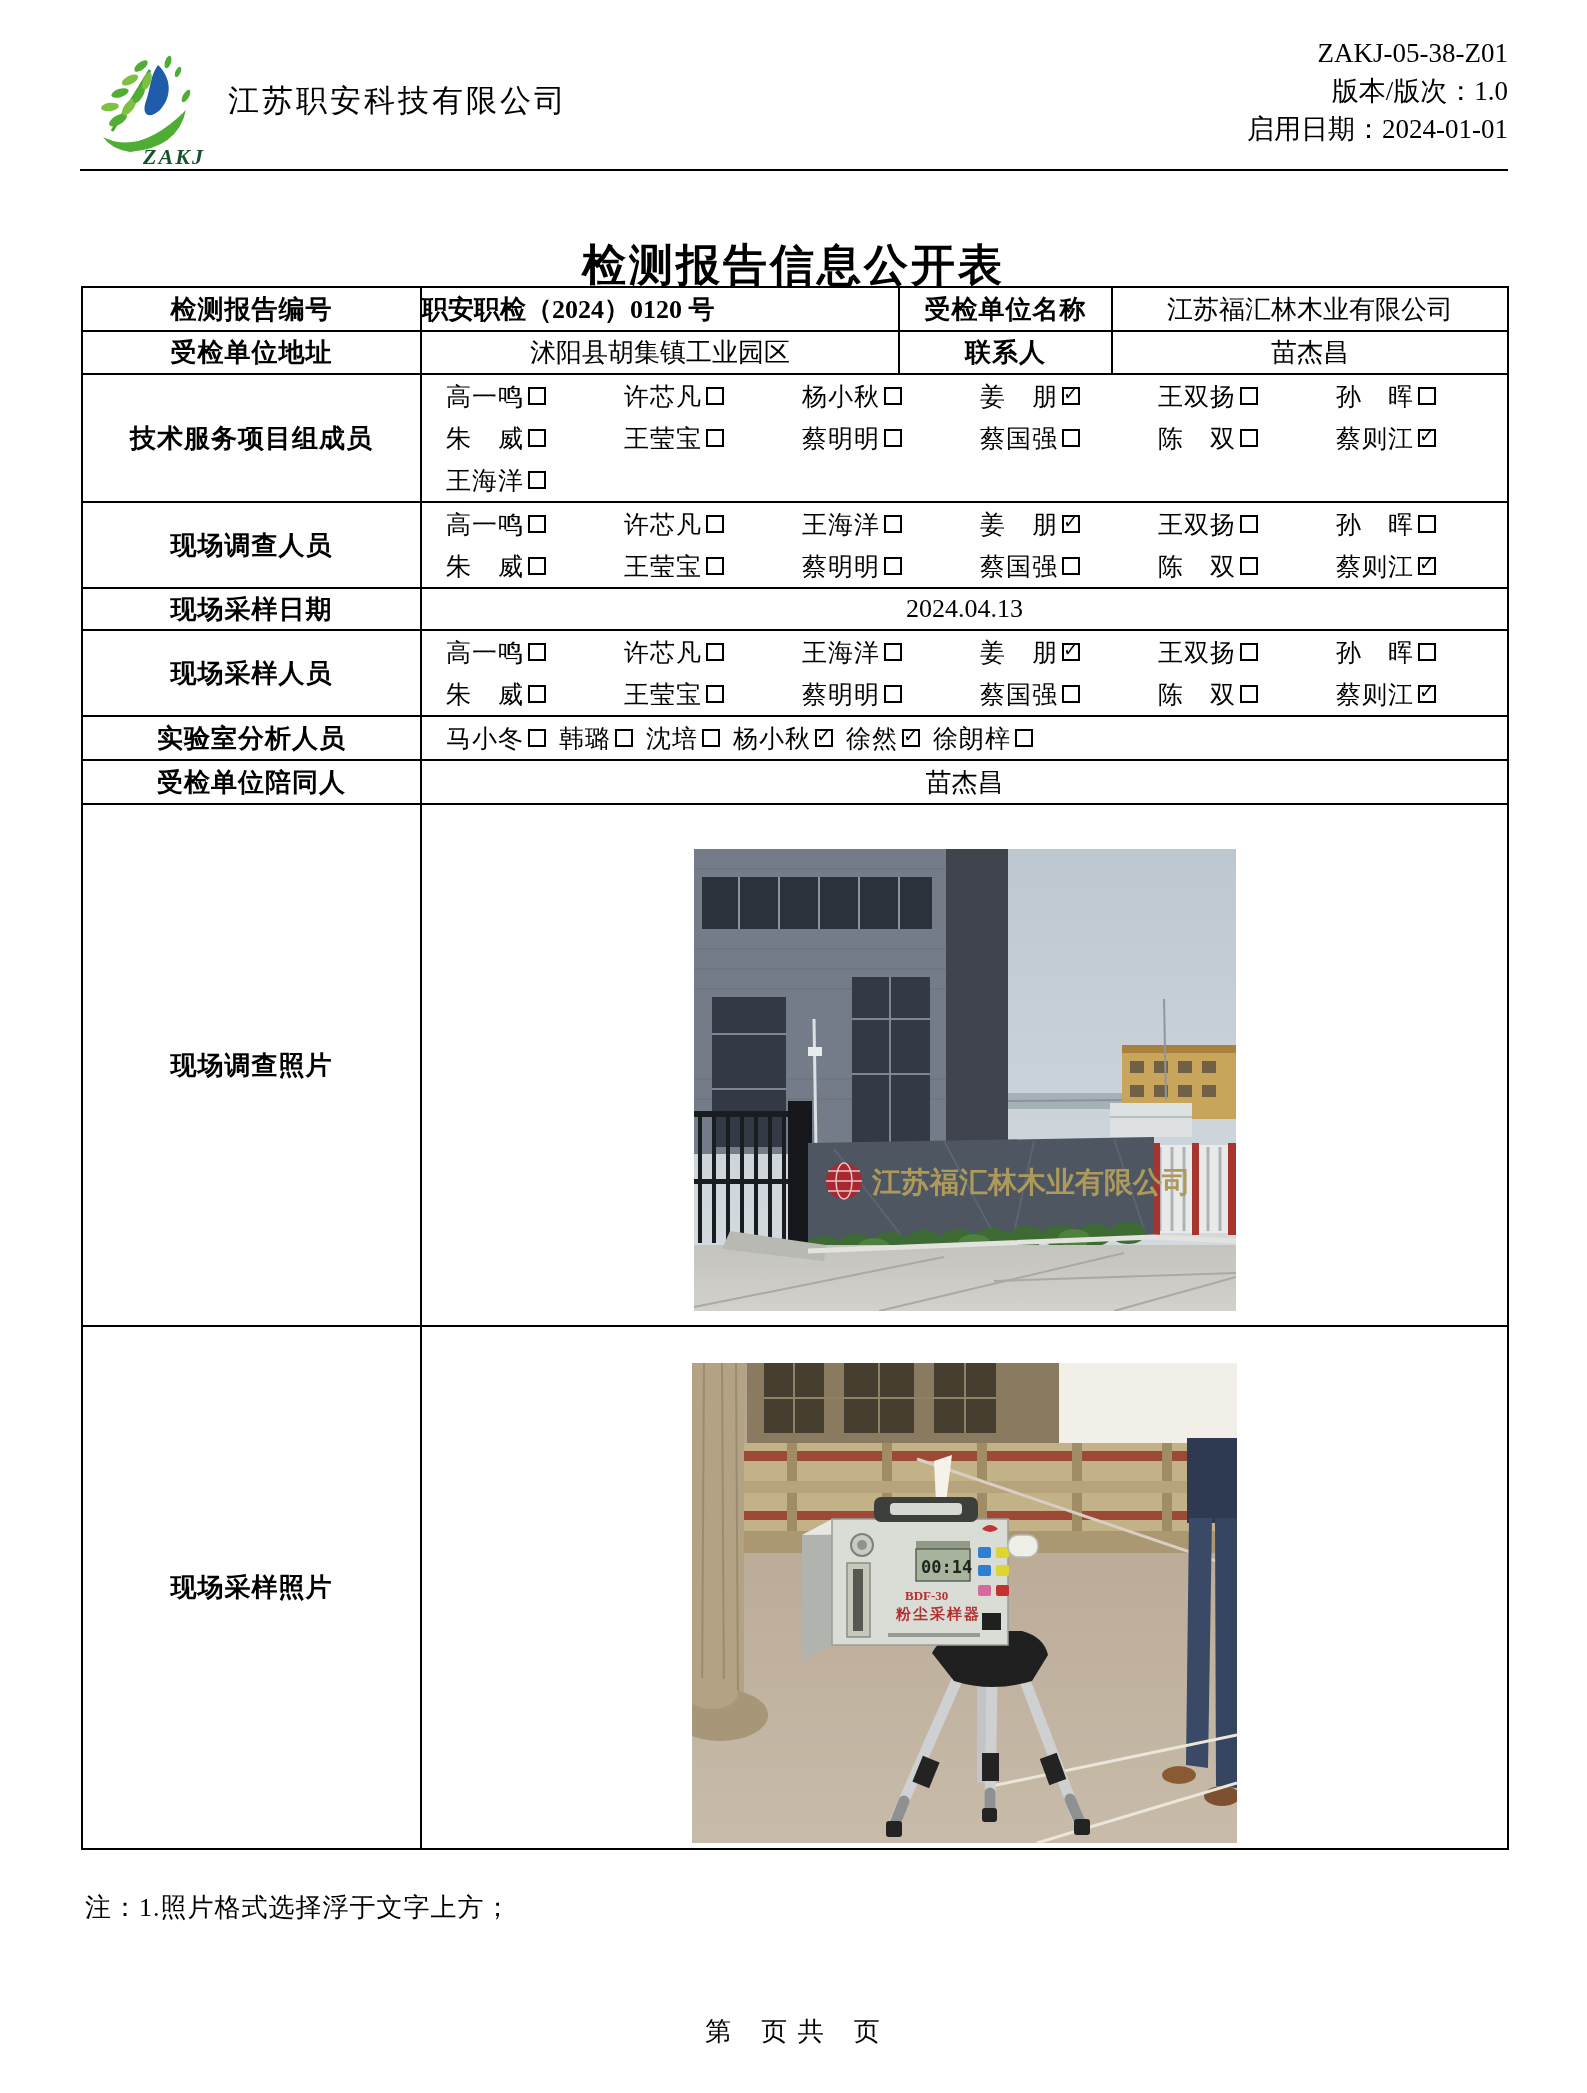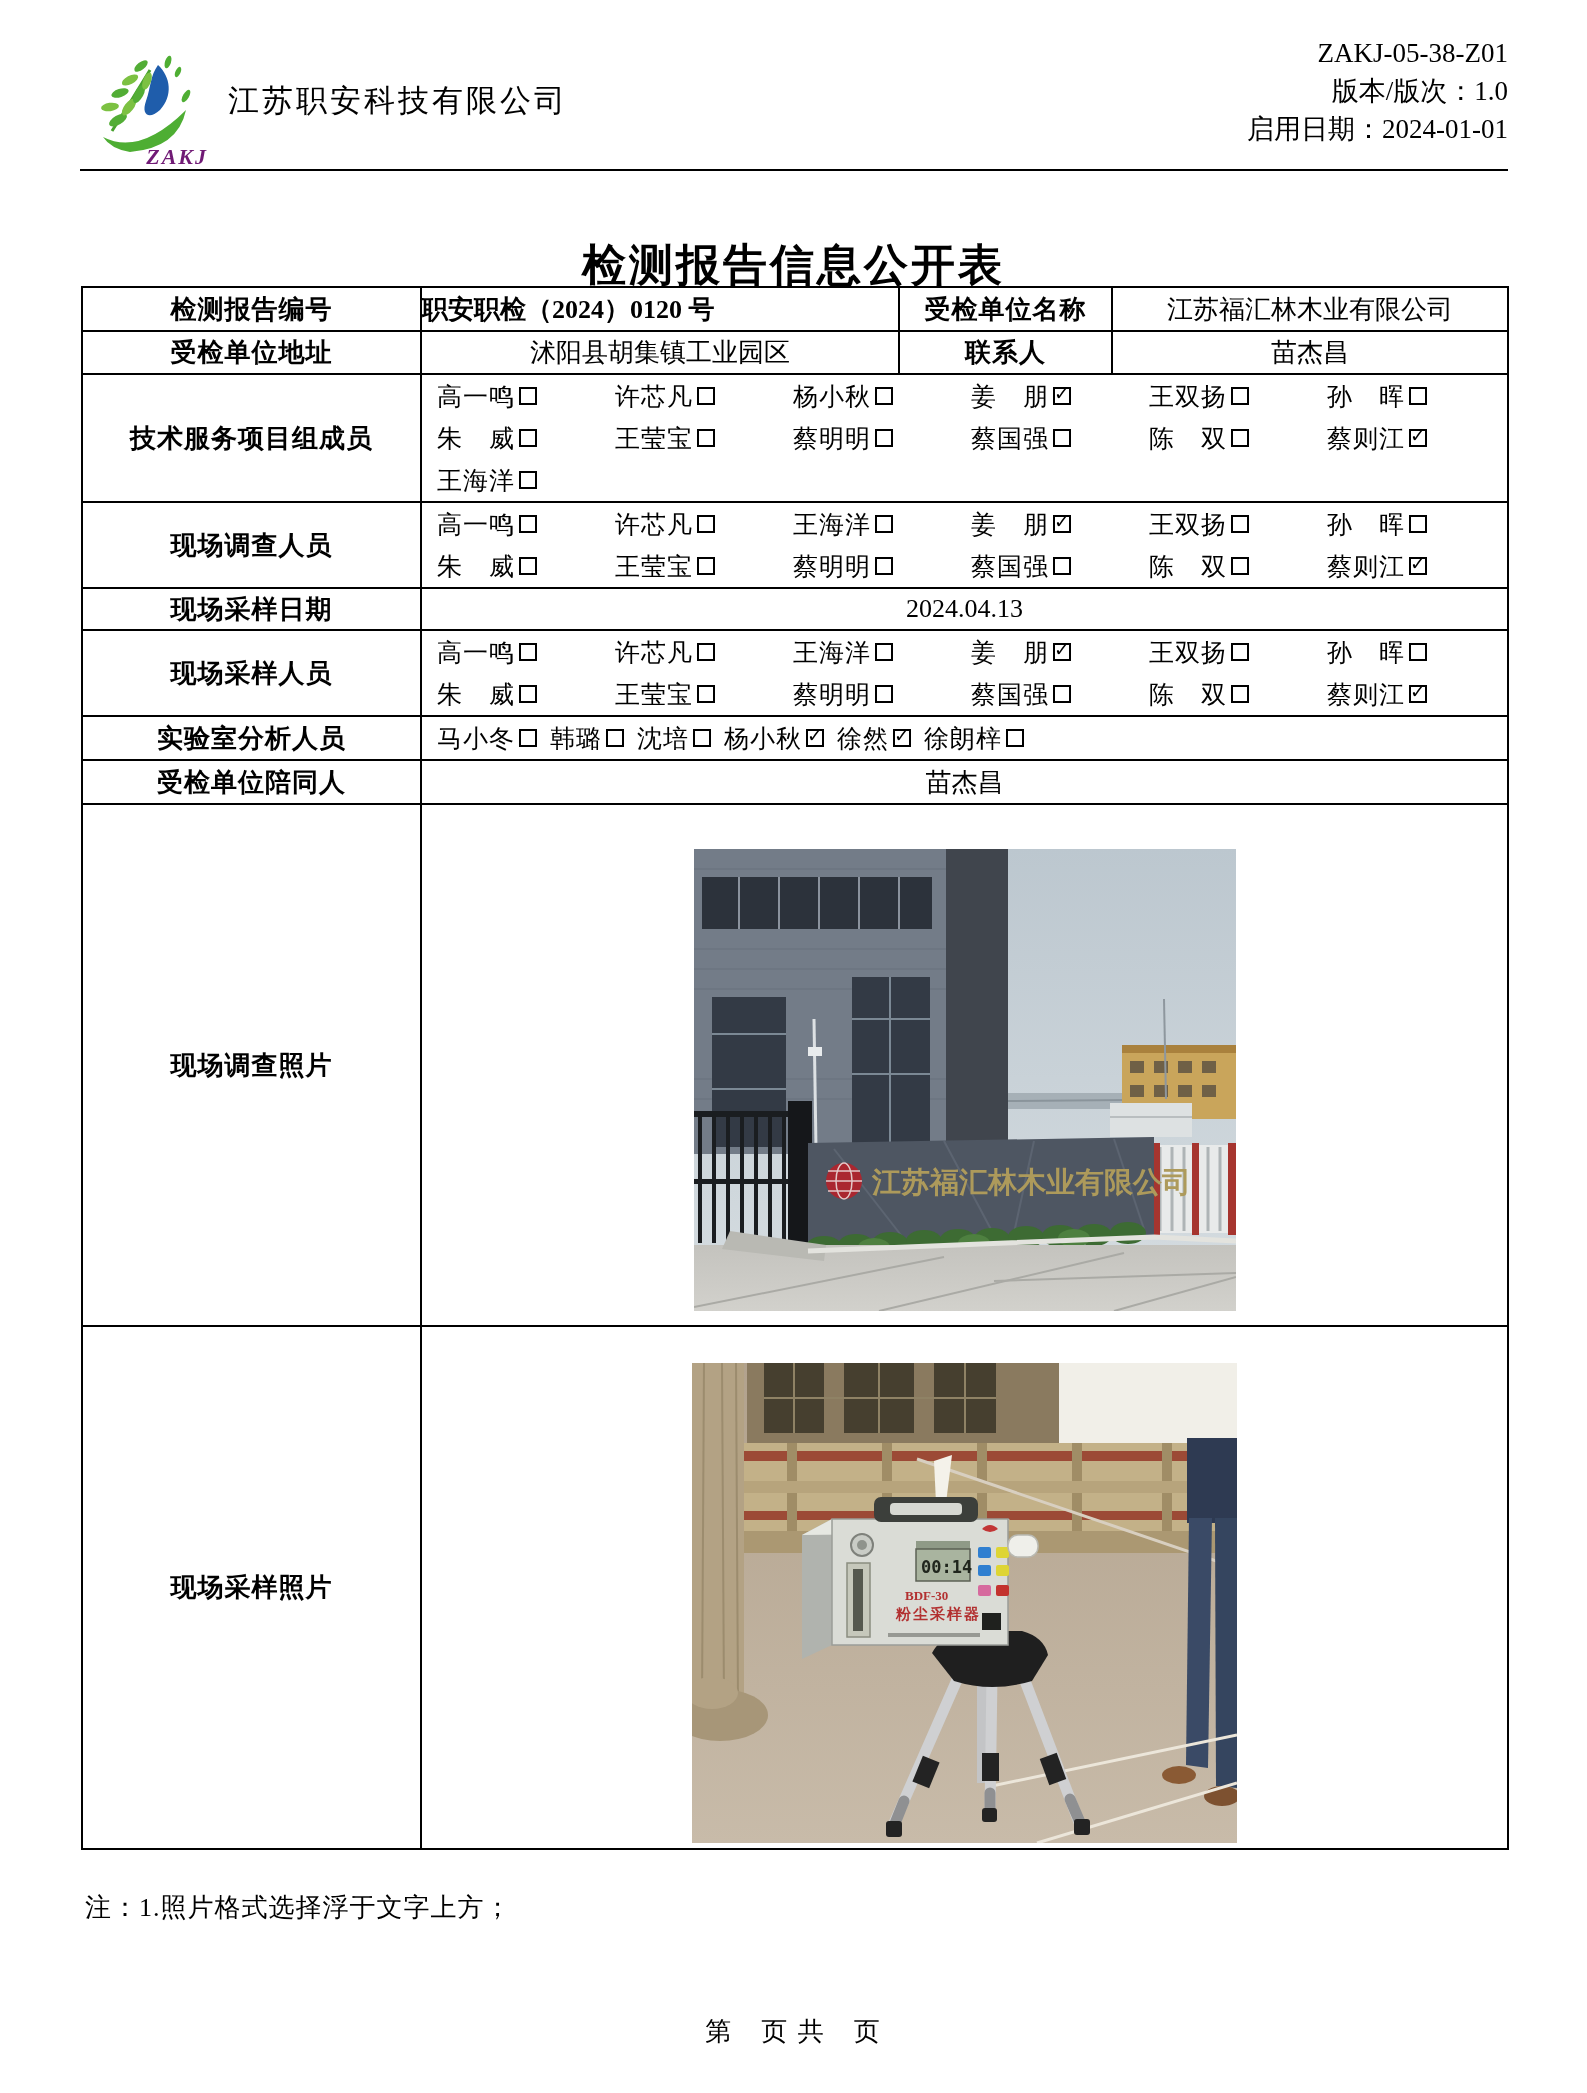--- a/index.html
+++ b/index.html
@@ -2,39 +2,39 @@
 <html><head>
 <meta charset="utf-8">
 <style>
   html,body{margin:0;padding:0;background:#fff;}
   body{width:1587px;height:2093px;position:relative;
        font-family:"Liberation Serif","DejaVu Serif",serif;color:#000;}
   .page{position:absolute;inset:0;overflow:hidden;}
 
   
   .logo-svg{position:absolute;left:98px;top:52px;width:100px;height:100px;}
-  .logo-zakj{position:absolute;left:118px;top:144px;width:90px;text-align:right;
-             color:#701a75;font-weight:bold;font-style:italic;font-size:22px;letter-spacing:2px;}
+  .logo-zakj{position:absolute;left:129px;top:144px;width:90px;text-align:center;
+             color:#14532d;font-weight:bold;font-style:italic;font-size:22px;letter-spacing:2px;}
   .company-name{position:absolute;left:228px;top:80px;font-size:31px;letter-spacing:3px;}
   .hdr-right{position:absolute;right:79px;top:34px;text-align:right;font-size:27px;line-height:38px;}
   .hdr-rule{position:absolute;left:80px;top:169px;width:1428px;height:2px;background:#000;}
 
   
   .title{position:absolute;left:0;top:236px;width:1587px;margin:0;text-align:center;
          font-size:44px;font-weight:bold;letter-spacing:3px;}
 
   
   table.form{position:absolute;left:81px;top:286px;width:1426px;border-collapse:collapse;table-layout:fixed;}
   table.form td{border:2px solid #000;padding:0;font-size:26px;vertical-align:middle;overflow:hidden;}
   td.lbl{font-weight:bold;text-align:center;letter-spacing:1px;border-radius:7px;}
   td.val-center{text-align:center;}
   td.val-left{text-align:left;padding-left:15px;}
   td.bold{font-weight:bold;font-family:Liberation Serif, serif;}
   .plines{display:flex;flex-direction:column;justify-content:center;height:100%;}
-  .pline{display:flex;align-items:center;padding-left:15px;height:42px;text-align:right;}
+  .pline{display:flex;align-items:center;padding-left:24px;height:42px;text-align:right;}
   .pline .slot{width:178px;display:flex;align-items:center;flex:none;}
   .pline.inline-line{gap:13px;}
   .pline .islot{display:flex;align-items:center;flex:none;}
   .pname{font-size:25px;letter-spacing:1px;white-space:pre;}
   .cb{box-sizing:border-box;width:18px;height:18px;border:2.5px solid #000;margin-left:4px;flex:none;
       display:inline-flex;align-items:center;justify-content:center;
       font-family:"DejaVu Sans",sans-serif;font-weight:bold;font-size:19px;line-height:1;}
   .cb.checked span{position:relative;top:-3px;}
   td.photocell{vertical-align:top;}
   .photo{margin:30px auto 0;display:block;}

